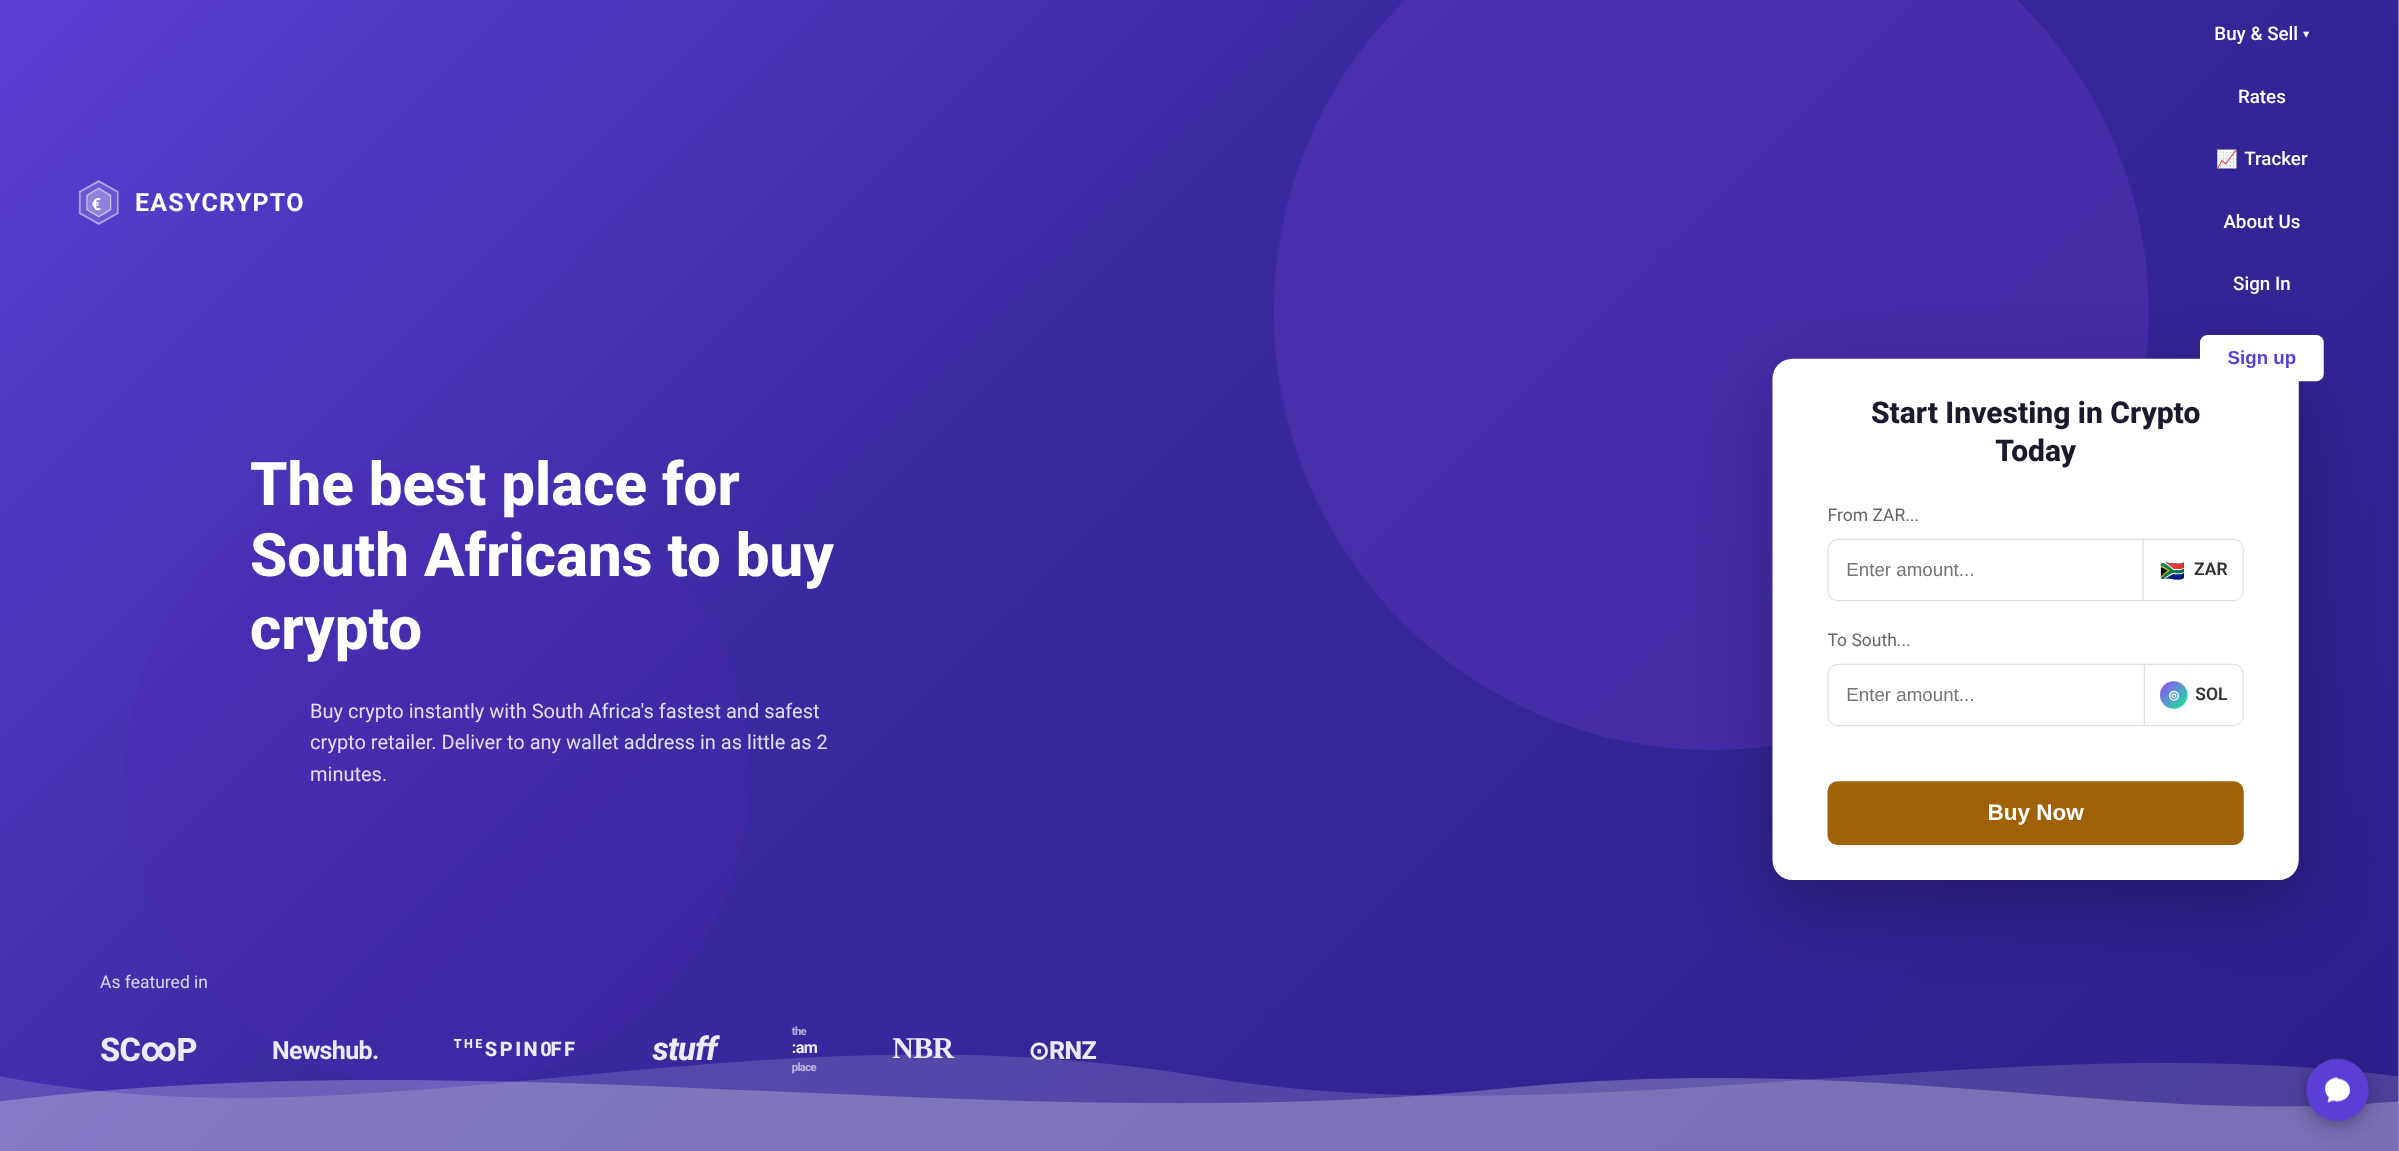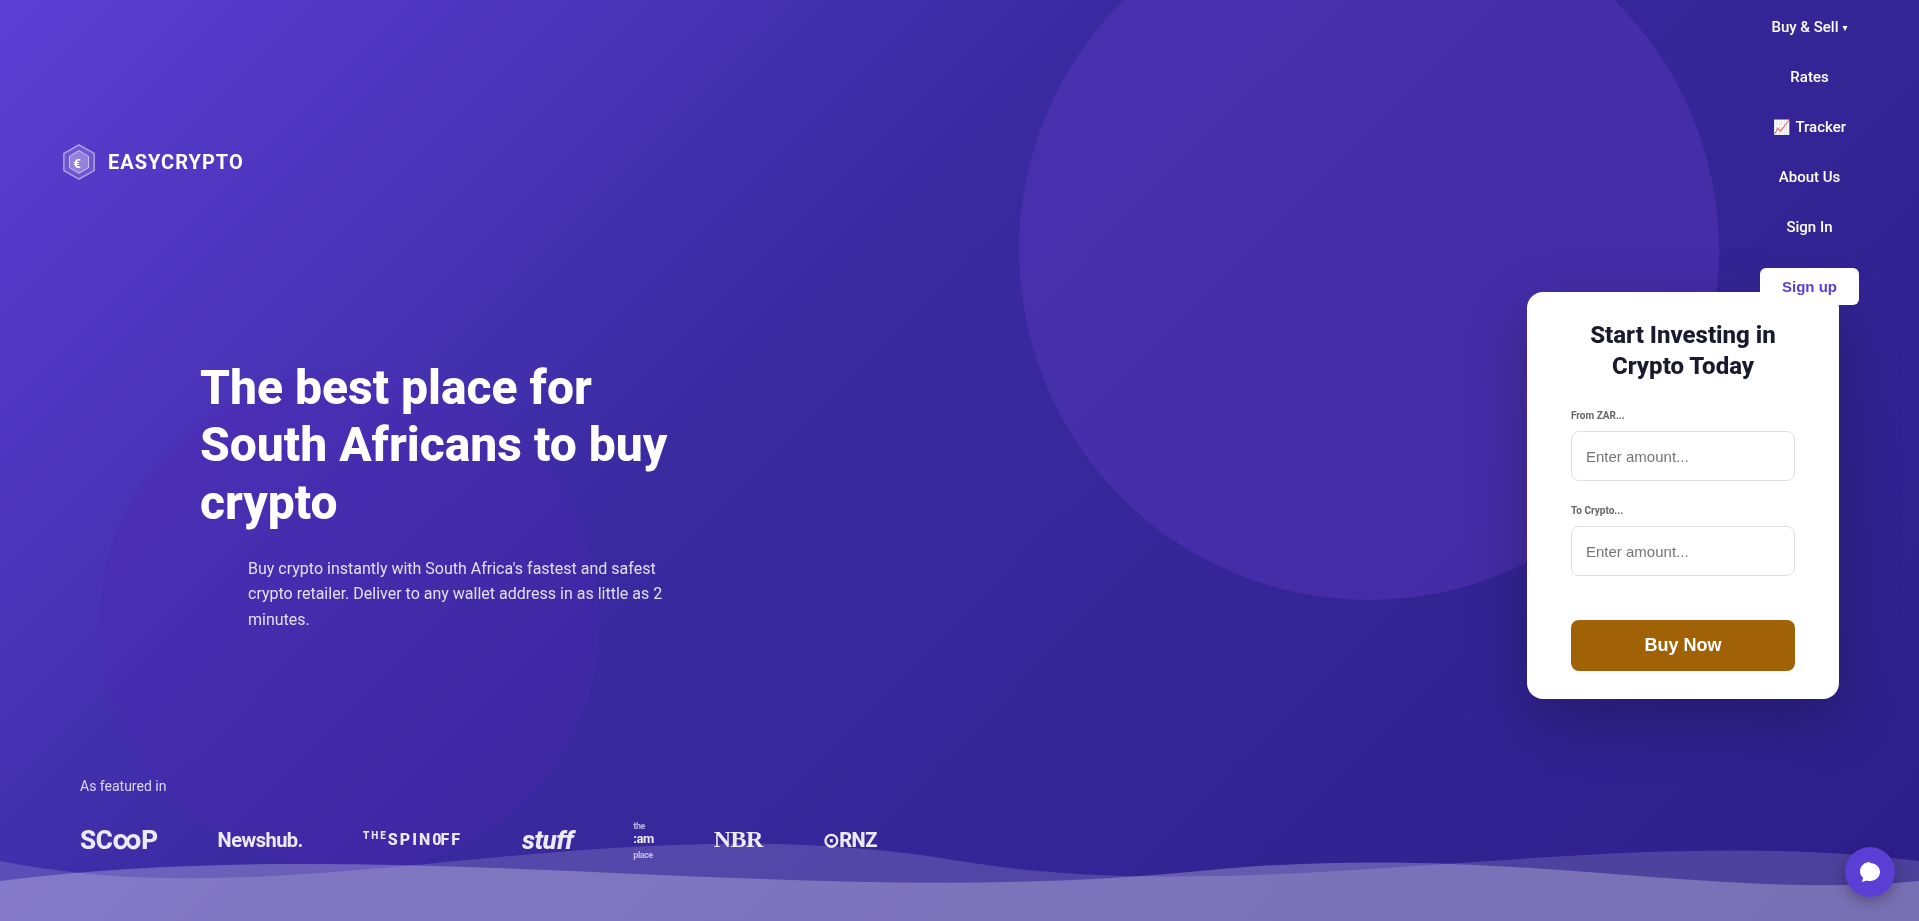--- a/index.html
+++ b/index.html
@@ -138,39 +138,39 @@
       line-height: 1.6;
       max-width: 450px;
       margin-left: 48px;
     }
 
     
     .crypto-card {
       background: white;
       border-radius: 16px;
       padding: 28px 44px;
-      width: 312px;
+      width: 421px;
       box-shadow: 0 20px 60px rgba(0,0,0,0.25);
       flex-shrink: 0;
     }
 
     .card-title {
       font-size: 24px;
       font-weight: 800;
       color: #1a1a2e;
       text-align: center;
       line-height: 1.3;
       margin-bottom: 28px;
     }
 
     .field-label {
-      font-size: 10px;
+      font-size: 14px;
       color: #666;
       margin-bottom: 10px;
-      font-weight: 700;
+      font-weight: 400;
     }
 
     .input-row {
       display: flex;
       align-items: flex-end;
       border: 1.5px solid #e0e0e0;
       border-radius: 8px;
       overflow: hidden;
       margin-bottom: 24px;
       height: 50px;
@@ -360,21 +360,21 @@
           <input class="amount-input" type="text" placeholder="Enter amount..." style="">
           <div class="currency-selector">
             <span class="zar-flag">🇿🇦</span>
             <span>ZAR</span>
 
           </div>
         </div>
       </div>
 
       <div>
-        <div class="field-label">To Crypto...</div>
+        <div class="field-label">To South...</div>
         <div class="input-row">
           <input class="amount-input" type="text" placeholder="Enter amount..." style="">
           <div class="currency-selector">
             <span class="sol-icon">◎</span>
             <span>SOL</span>
 
           </div>
         </div>
       </div>
 

